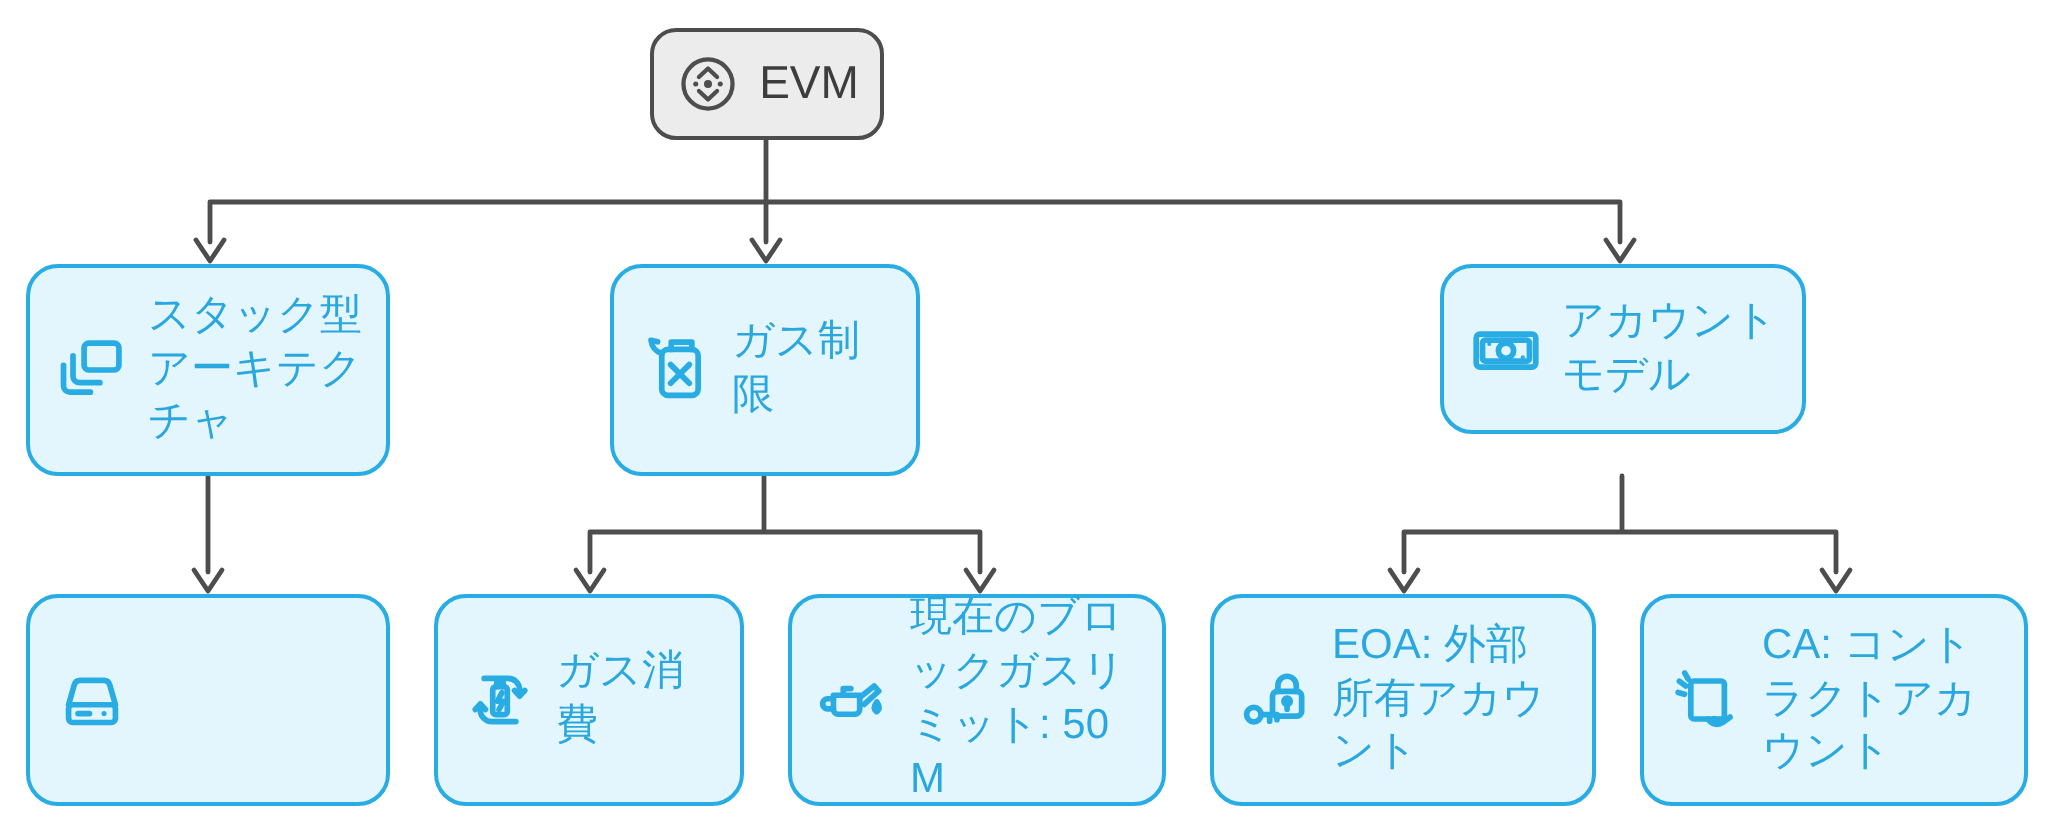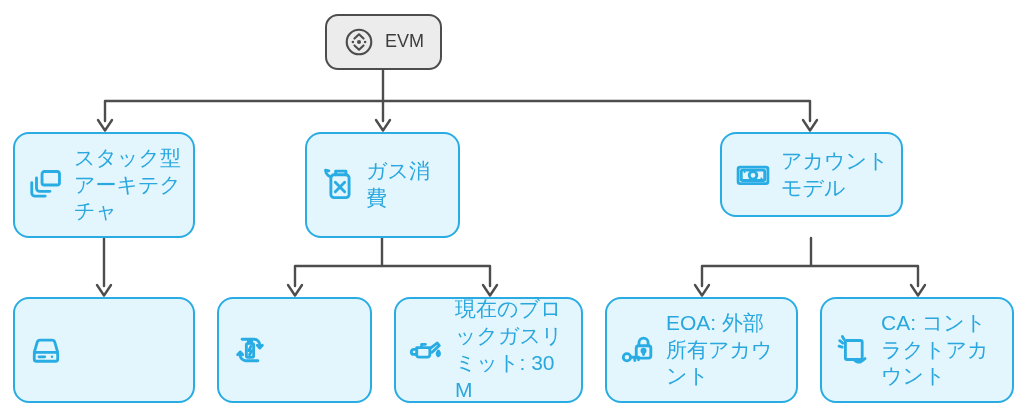--- a/index.html
+++ b/index.html
@@ -32,21 +32,21 @@
     flex:1 1 auto;font-size:21px;line-height:1.28;text-align:left;
     word-break:break-all;overflow-wrap:anywhere;
   }
   .node.root{
     border-radius:13px;border:2.5px solid var(--root-border);
     background:var(--root-fill);color:var(--root-text);
     justify-content:center;gap:10px;padding:6px 12px;
   }
   .node.root .nicon{color:var(--root-border);}
   .node.root .nicon svg{stroke-width:1.6;}
-  .node.root .nlabel{flex:0 0 auto;font-size:18px;word-break:normal;}
+  .node.root .nlabel{flex:0 0 auto;font-size:23px;word-break:normal;}
   .dotfill{fill:currentColor;stroke:none;}
 </style>
 </head>
 <body>
 
 <div class="canvas">
 
   <svg class="edges" viewBox="0 0 1024 411">
 
     <path d="M383 70 V101 M105 101 H810 M105 101 V121 M383 101 V121 M810 101 V121"></path>
@@ -93,21 +93,21 @@
 
   <div class="node" style="left:305px;top:132px;width:155px;height:106px">
     <span class="nicon">
       <svg width="38" height="38" viewBox="0 0 24 24">
         <rect x="7.5" y="5.5" width="11.5" height="14.5" rx="2"></rect>
         <path d="M10.5 5.5 V3.2 H17 V5.5"></path>
         <path d="M7.5 6.8 C5.6 6.2 4.3 4.5 4.1 2.6 L6.2 3.1"></path>
         <path d="M10.3 10.3 L16.2 16.2 M16.2 10.3 L10.3 16.2"></path>
       </svg>
     </span>
-    <span class="nlabel">ガス消費</span>
+    <span class="nlabel">ガス制限</span>
   </div>
 
   <div class="node" style="left:720px;top:132px;width:183px;height:85px">
     <span class="nicon">
       <svg width="38" height="38" viewBox="0 0 24 24">
         <rect x="2.6" y="7" width="18.8" height="10.4" rx="1.2"></rect>
         <rect x="4.6" y="8.9" width="14.8" height="6.6" rx="0.8"></rect>
         <circle cx="12" cy="12.2" r="2.4"></circle>
         <circle class="dotfill" cx="6.7" cy="10.1" r="0.65"></circle>
         <circle class="dotfill" cx="17.3" cy="14.3" r="0.65"></circle>
@@ -132,33 +132,34 @@
       <svg width="38" height="38" viewBox="0 0 24 24">
         <rect x="9.7" y="7.8" width="4.6" height="8.8" rx="1"></rect>
         <path d="M11 7.8 V6.4 H13 V7.8"></path>
         <path d="M12.6 9.7 L11.2 12.4 H13.1 L11.7 15"></path>
         <path d="M7 5.2 H14.6 a3.6 3.6 0 0 1 3.6 3.6 V10.4"></path>
         <path d="M16.6 9 L18.2 10.8 L19.8 9"></path>
         <path d="M17 18.8 H9.4 a3.6 3.6 0 0 1 -3.6 -3.6 V13.6"></path>
         <path d="M4.2 15 L5.8 13.2 L7.4 15"></path>
       </svg>
     </span>
+    <span class="nlabel">ガス消費</span>
   </div>
 
   <div class="node" style="left:394px;top:297px;width:189px;height:106px">
     <span class="nicon">
       <svg width="38" height="38" viewBox="0 0 24 24">
         <path d="M5.5 10.5 H13.8 V15 a1.5 1.5 0 0 1 -1.5 1.5 H7 A1.5 1.5 0 0 1 5.5 15 Z"></path>
         <path d="M13.8 11.2 L18.4 7.6 L19.8 9.2 L15.2 13.4"></path>
         <path d="M5.5 11.6 H3.7 a1.6 1.6 0 0 0 0 3.2 H5.5"></path>
         <path d="M8.6 10.5 V8.4 H11"></path>
         <path d="M19.2 12.6 q -1.5 2 -0.1 3.1 q 1.6 -1 0.1 -3.1 z"></path>
       </svg>
     </span>
-    <span class="nlabel">現在のブロックガスリミット: 30M</span>
+    <span class="nlabel">現在のブロックガスリミット: 50M</span>
   </div>
 
   <div class="node" style="left:605px;top:297px;width:193px;height:106px">
     <span class="nicon">
       <svg width="38" height="38" viewBox="0 0 24 24">
         <path d="M12.6 9.3 V7.4 a2.9 2.9 0 0 1 5.8 0 V9.3"></path>
         <rect x="10.9" y="9.3" width="9.2" height="7.8" rx="1.5"></rect>
         <circle cx="15.5" cy="12.4" r="1"></circle>
         <path d="M15.5 13.4 V14.9"></path>
         <circle cx="5" cy="16.6" r="2.3"></circle>

